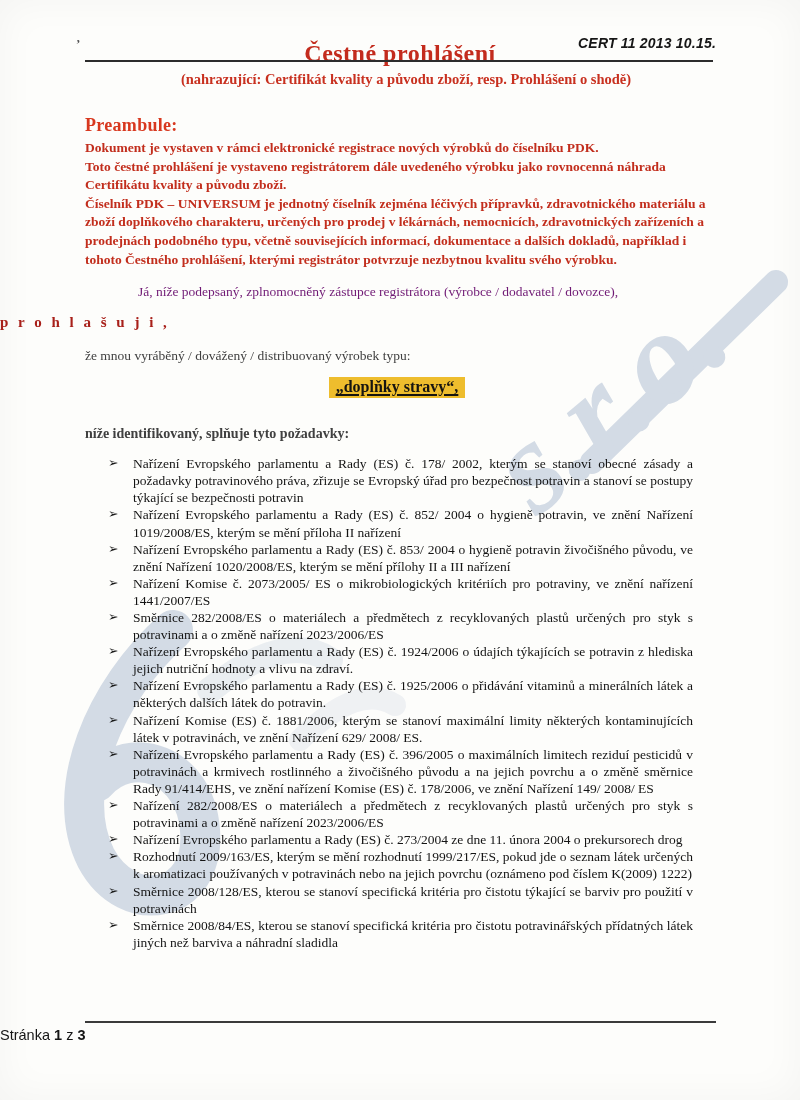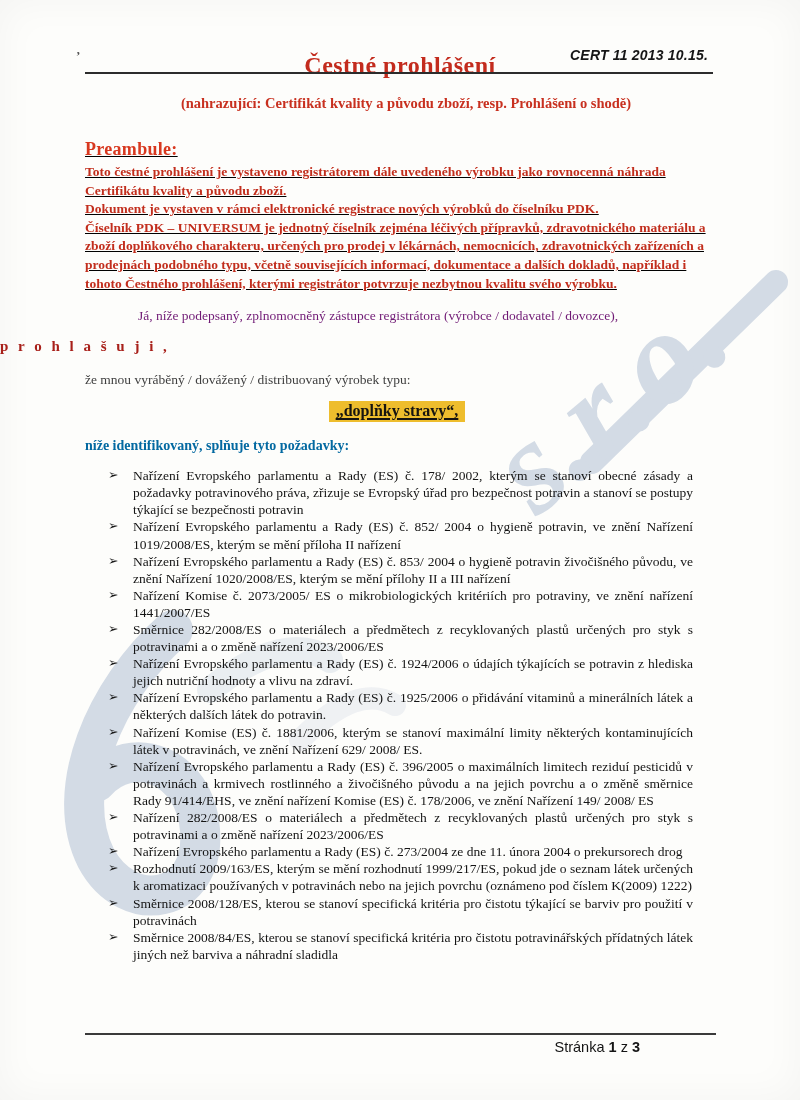--- a/index.html
+++ b/index.html
@@ -5,52 +5,52 @@
   html,body{margin:0;padding:0;}
   body{width:800px;height:1100px;background:#e9e9e7;font-family:"Liberation Serif",serif;}
   .page{position:relative;width:800px;height:1100px;background:#fdfdfb;overflow:hidden;
         box-shadow:inset 0 0 40px rgba(0,0,0,0.04);}
   .wm{position:absolute;left:0;top:0;z-index:0;pointer-events:none;}
   .content{position:relative;z-index:1;}
 
   .scan-mark{position:absolute;left:76px;top:32px;font:700 13px "Liberation Serif",serif;color:#555;}
   .scan-mark::before{content:"\2019";}
 
-  .doc-code{position:absolute;top:31px;right:92px;
+  .doc-code{position:absolute;top:31px;right:84px;
             font:700 italic 14px "Liberation Sans",sans-serif;color:#161616;letter-spacing:.2px;}
   .header-rule{position:absolute;top:56px;left:85px;width:628px;height:2px;background:#2c2c2c;}
 
-  .title{margin:16px;padding-top:36px;text-align:center;
+  .title{margin:4px;padding-top:36px;text-align:center;
          font:700 24px "Liberation Serif",serif;color:#c32b1d;letter-spacing:.5px;}
   .subtitle{margin:3px 0 0 12px;text-align:center;
             font:700 14.5px "Liberation Serif",serif;color:#c8301f;}
 
-  .preamble{margin:27px 85px 0 85px;text-decoration:underline;}
+  .preamble{margin:27px 85px 0 85px;}
   .preamble-heading{margin:0 0 3px 0;font:700 18px "Liberation Serif",serif;color:#d8381f;letter-spacing:.3px;}
   .preamble p{margin:0;font:700 13.5px "Liberation Serif",serif;color:#c22e1d;line-height:18.6px;}
 
   .decl-intro{margin:15px 85px 0 138px;font:400 13.5px "Liberation Serif",serif;color:#701a75;}
   .decl-verb{margin:14px 0 0 0;text-align:left;
              font:700 15px "Liberation Serif",serif;color:#a8201a;letter-spacing:3px;}
   .decl-product-line{margin:17px 85px 0 85px;font:400 13.5px "Liberation Serif",serif;color:#404040;}
   .decl-product-wrap{margin:13px 6px 0 0;text-align:center;}
   .decl-product{display:inline-block;background:#eebd2d;padding:1px 7px 2px 7px;
                 font:700 16px "Liberation Serif",serif;color:#161410;
                 text-decoration:underline;text-underline-offset:2px;text-decoration-thickness:1.5px;}
-  .req-intro{margin:16px 85px 0 85px;font:700 14px "Liberation Serif",serif;color:#0369a1;}
+  .req-intro{margin:28px 85px 0 85px;font:700 14px "Liberation Serif",serif;color:#404040;}
 
   .req-list{margin:13px 85px 0 108px;padding:0;list-style:none;width:585px;}
   .req-item{position:relative;padding-left:25px;margin:0;
             font:400 13.5px "Liberation Serif",serif;color:#141414;
             line-height:17.1px;text-align:justify;}
   .req-item .bullet{position:absolute;left:0;top:0;font-size:12.5px;color:#1a1a1a;}
   .req-item .b{font-weight:400;}
 
   .footer-rule{position:absolute;top:1017px;left:85px;width:631px;height:2px;background:#3a3a3a;}
-  .footer-label{position:absolute;top:1023px;left:0;width:640px;text-align:right;
+  .footer-label{position:absolute;top:1023px;left:0;width:640px;text-align:left;
                 font:400 14.5px "Liberation Sans",sans-serif;color:#151515;}
   .footer-label .num{font-weight:700;}
 </style>
 </head>
 <body>
 
 <div class="page">
 
   <svg class="wm" width="800" height="1100" viewBox="0 0 800 1100" aria-hidden="true">
     <g stroke="#d3dbe5" fill="none" stroke-linecap="round">
@@ -68,22 +68,22 @@
     <span class="scan-mark"></span>
 
     <div class="doc-code">CERT 11 2013 10.15.</div>
     <div class="header-rule"></div>
 
     <h1 class="title">Čestné prohlášení</h1>
     <div class="subtitle">(nahrazující: Certifikát kvality a původu zboží, resp. Prohlášení o shodě)</div>
 
     <div class="preamble">
       <div class="preamble-heading">Preambule:</div>
+      <p>Dokument je vystaven v rámci elektronické registrace nových výrobků do číselníku PDK.</p>
       <p>Toto čestné prohlášení je vystaveno registrátorem dále uvedeného výrobku jako rovnocenná náhrada Certifikátu kvality a původu zboží.</p>
-      <p>Dokument je vystaven v rámci elektronické registrace nových výrobků do číselníku PDK.</p>
       <p>Číselník PDK – UNIVERSUM je jednotný číselník zejména léčivých přípravků, zdravotnického materiálu a zboží doplňkového charakteru, určených pro prodej v lékárnách, nemocnicích, zdravotnických zařízeních a prodejnách podobného typu, včetně souvisejících informací, dokumentace a dalších dokladů, například i tohoto Čestného prohlášení, kterými registrátor potvrzuje nezbytnou kvalitu svého výrobku.</p>
     </div>
 
     <div class="decl-intro">Já, níže podepsaný, zplnomocněný zástupce registrátora (výrobce / dodavatel / dovozce),</div>
     <div class="decl-verb">p r o h l a š u j i ,</div>
     <div class="decl-product-line">že mnou vyráběný / dovážený  / distribuovaný výrobek typu:</div>
     <div class="decl-product-wrap">
       <span class="decl-product">„doplňky stravy“,</span>
     </div>
     <div class="req-intro">níže identifikovaný, splňuje tyto požadavky:</div>

